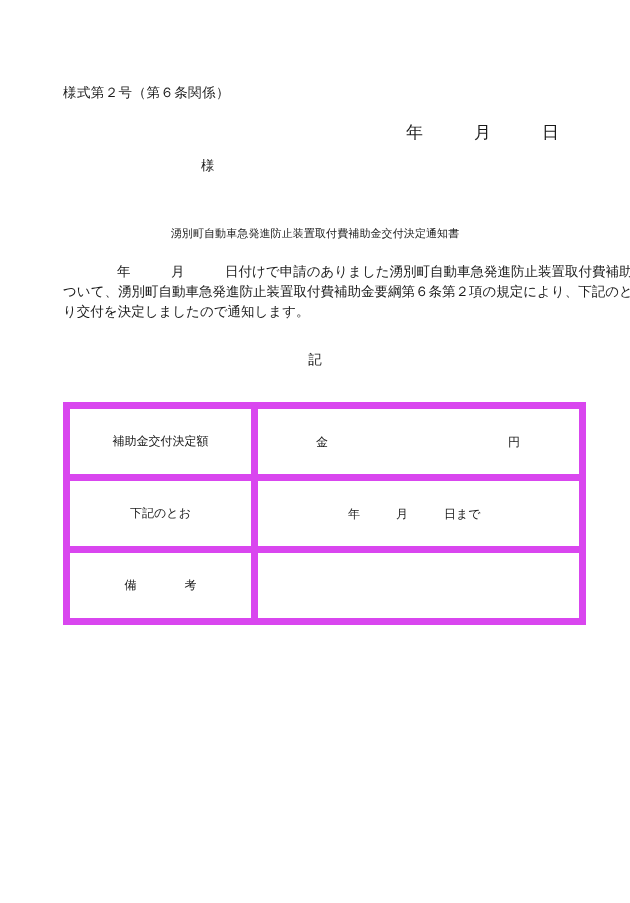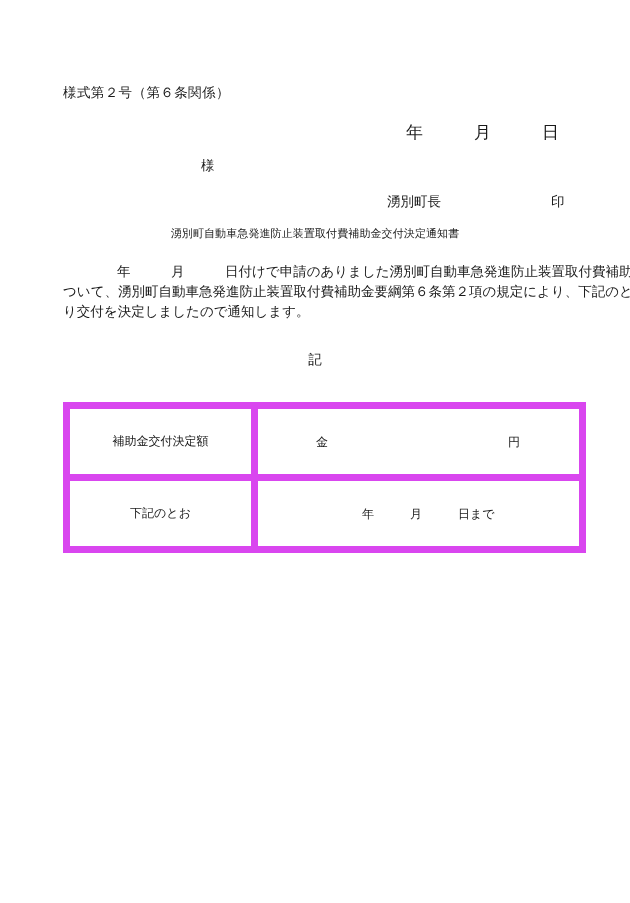--- a/index.html
+++ b/index.html
@@ -132,42 +132,38 @@
     transform: translateY(-50%);
   }
   .amount-suffix {
     position: absolute;
     left: 250px;
     top: 50%;
     transform: translateY(-50%);
   }
   .deadline-text {
     position: absolute;
-    left: 104px;
+    left: 90px;
     top: 50%;
     transform: translateY(-50%);
     white-space: pre;
   }
 </style>
 </head>
 <body>
 
 <div class="page">
   <div class="doc-body">
 
     <div class="form-number">様式第２号（第６条関係）</div>
 
     <div class="date-line">年　　　月　　　日</div>
 
     <div class="addressee-line">様</div>
 
-    <div class="issuer-line">
-      <span class="issuer-name">湧別町長</span>
-      <span class="issuer-seal">印</span>
-    </div>
 
     <div class="doc-title">湧別町自動車急発進防止装置取付費補助金交付決定通知書</div>
 
     <div class="paragraph">
       <div class="pline">　　　　年　　　月　　　日付けで申請のありました湧別町自動車急発進防止装置取付費補助金に</div>
       <div class="pline">ついて、湧別町自動車急発進防止装置取付費補助金要綱第６条第２項の規定により、下記のとお</div>
       <div class="pline">り交付を決定しましたので通知します。</div>
     </div>
 
     <div class="ki-mark">記</div>
@@ -180,17 +176,21 @@
             <span class="amount-prefix">金</span>
             <span class="amount-suffix">円</span>
           </td>
         </tr>
         <tr>
           <td class="label-cell">下記のとお</td>
           <td class="value-cell">
             <span class="deadline-text">年　　　月　　　日まで</span>
           </td>
         </tr>
+        <tr>
+          <td class="label-cell">備　　　　考</td>
+          <td class="value-cell"></td>
+        </tr>
       </tbody>
     </table>
 
   </div>
 </div>
 
 </body></html>

